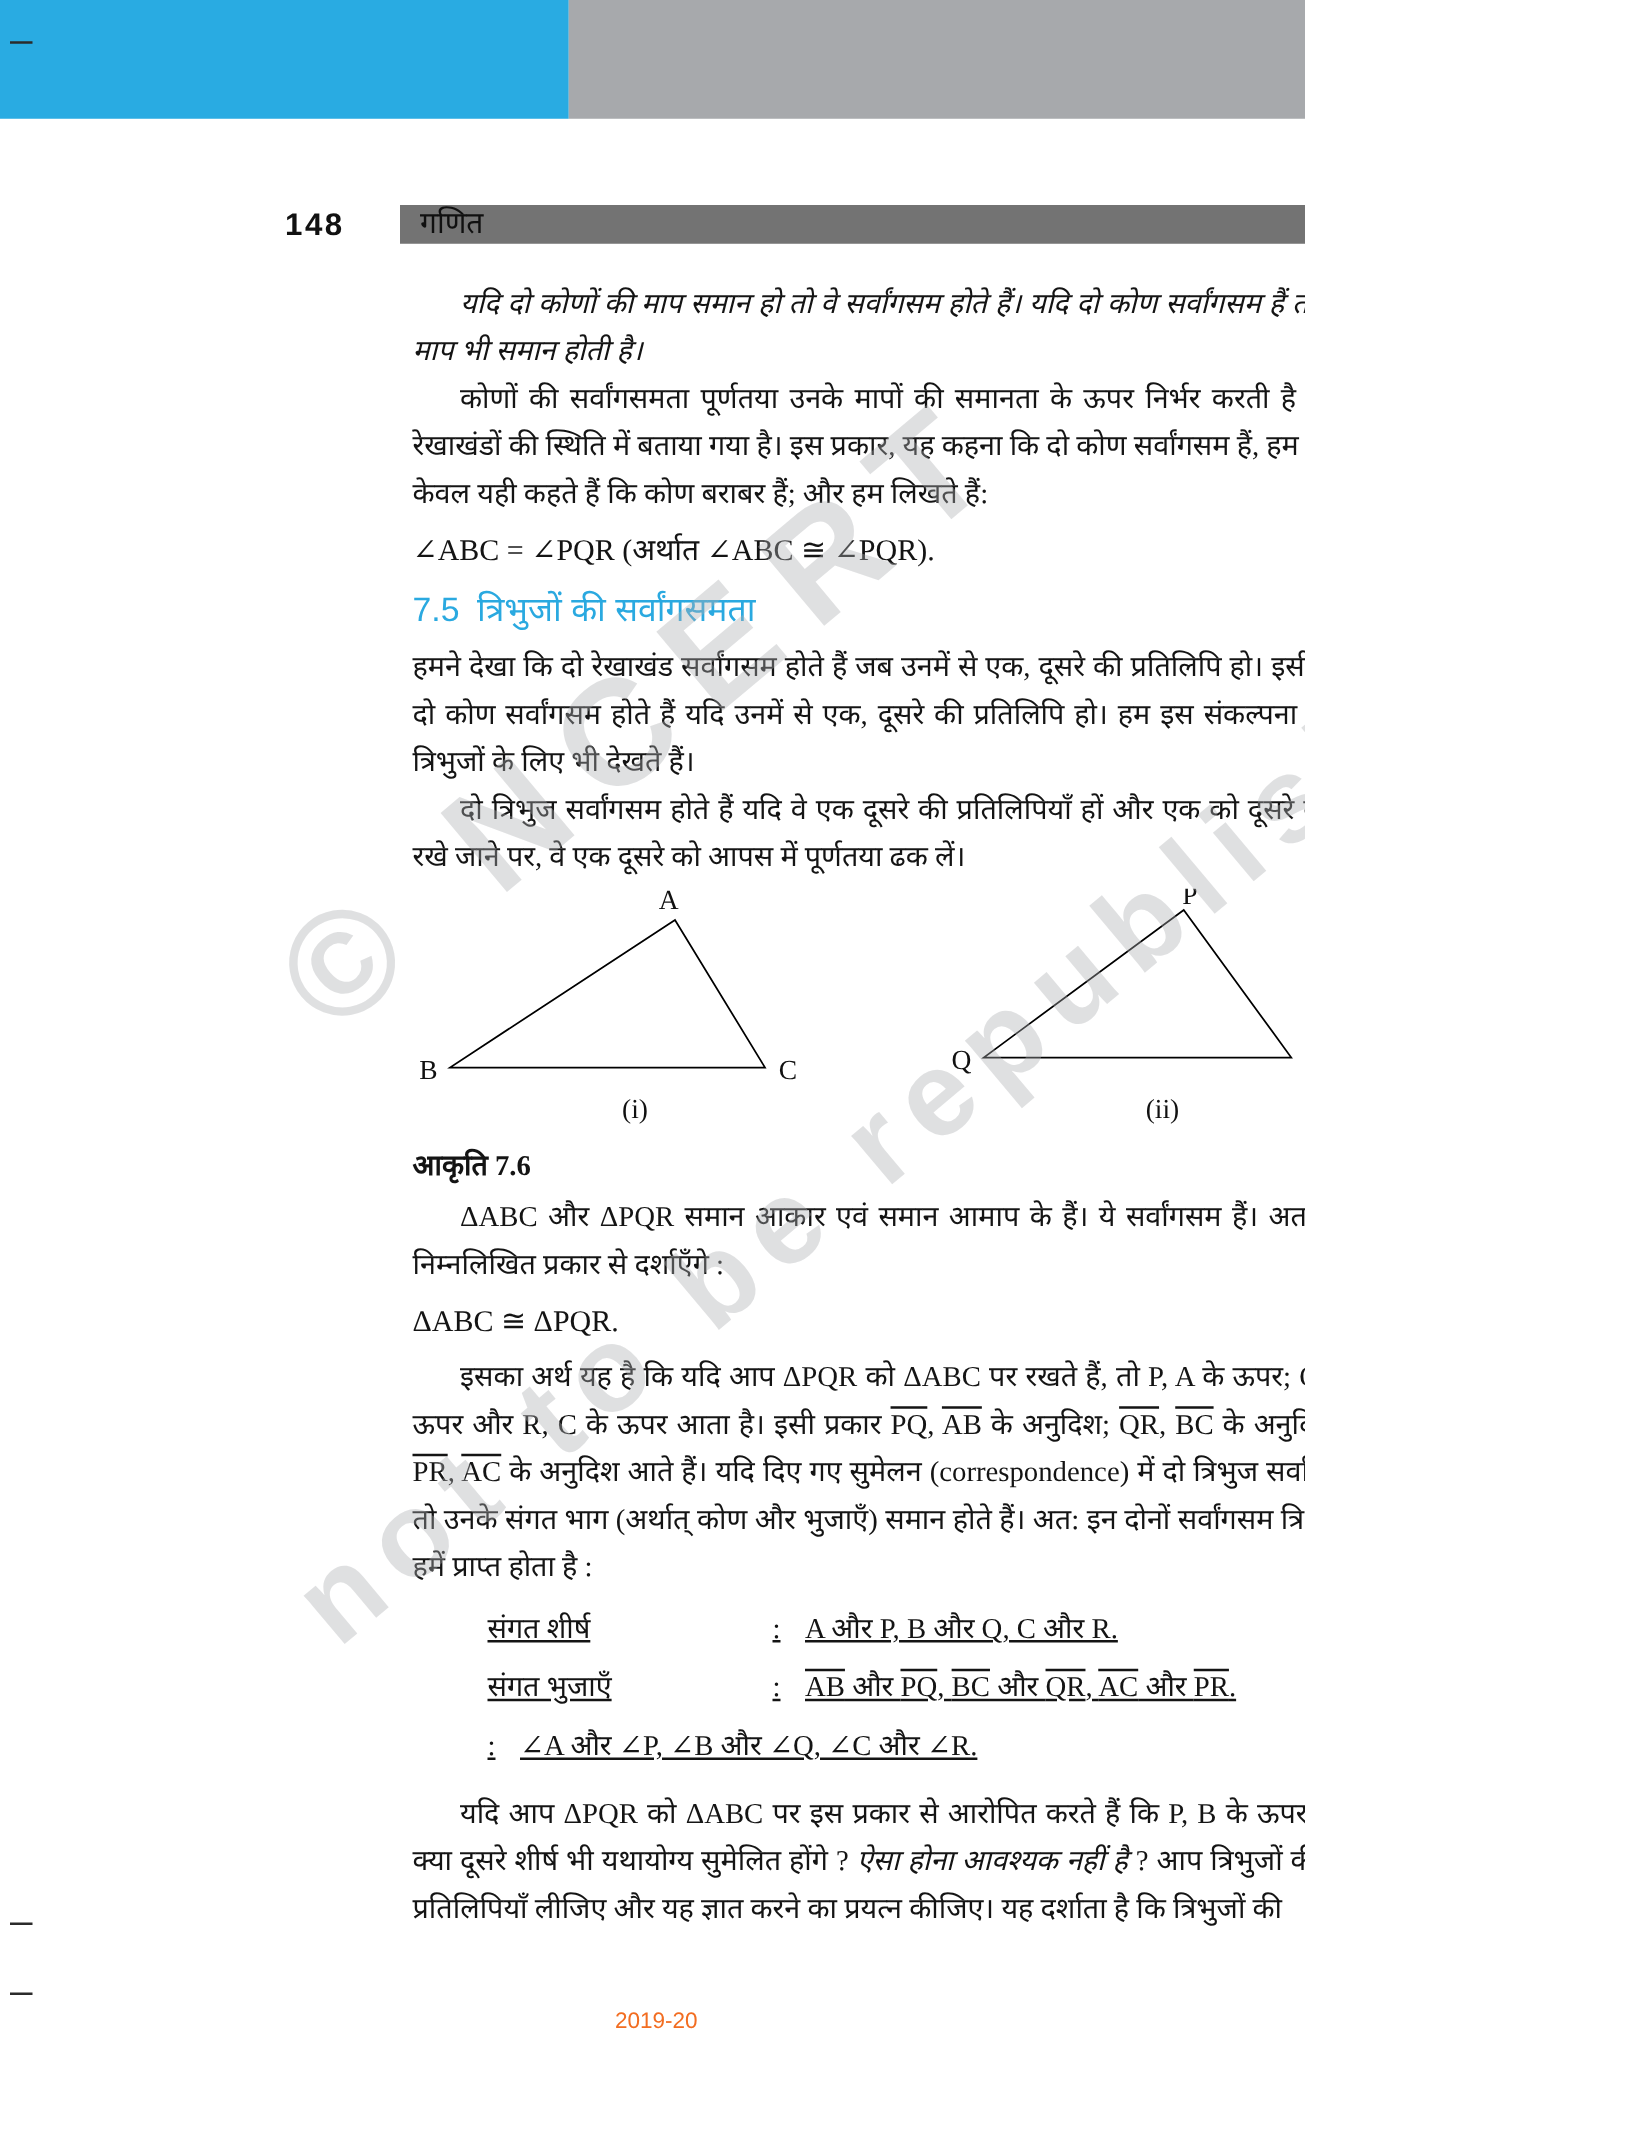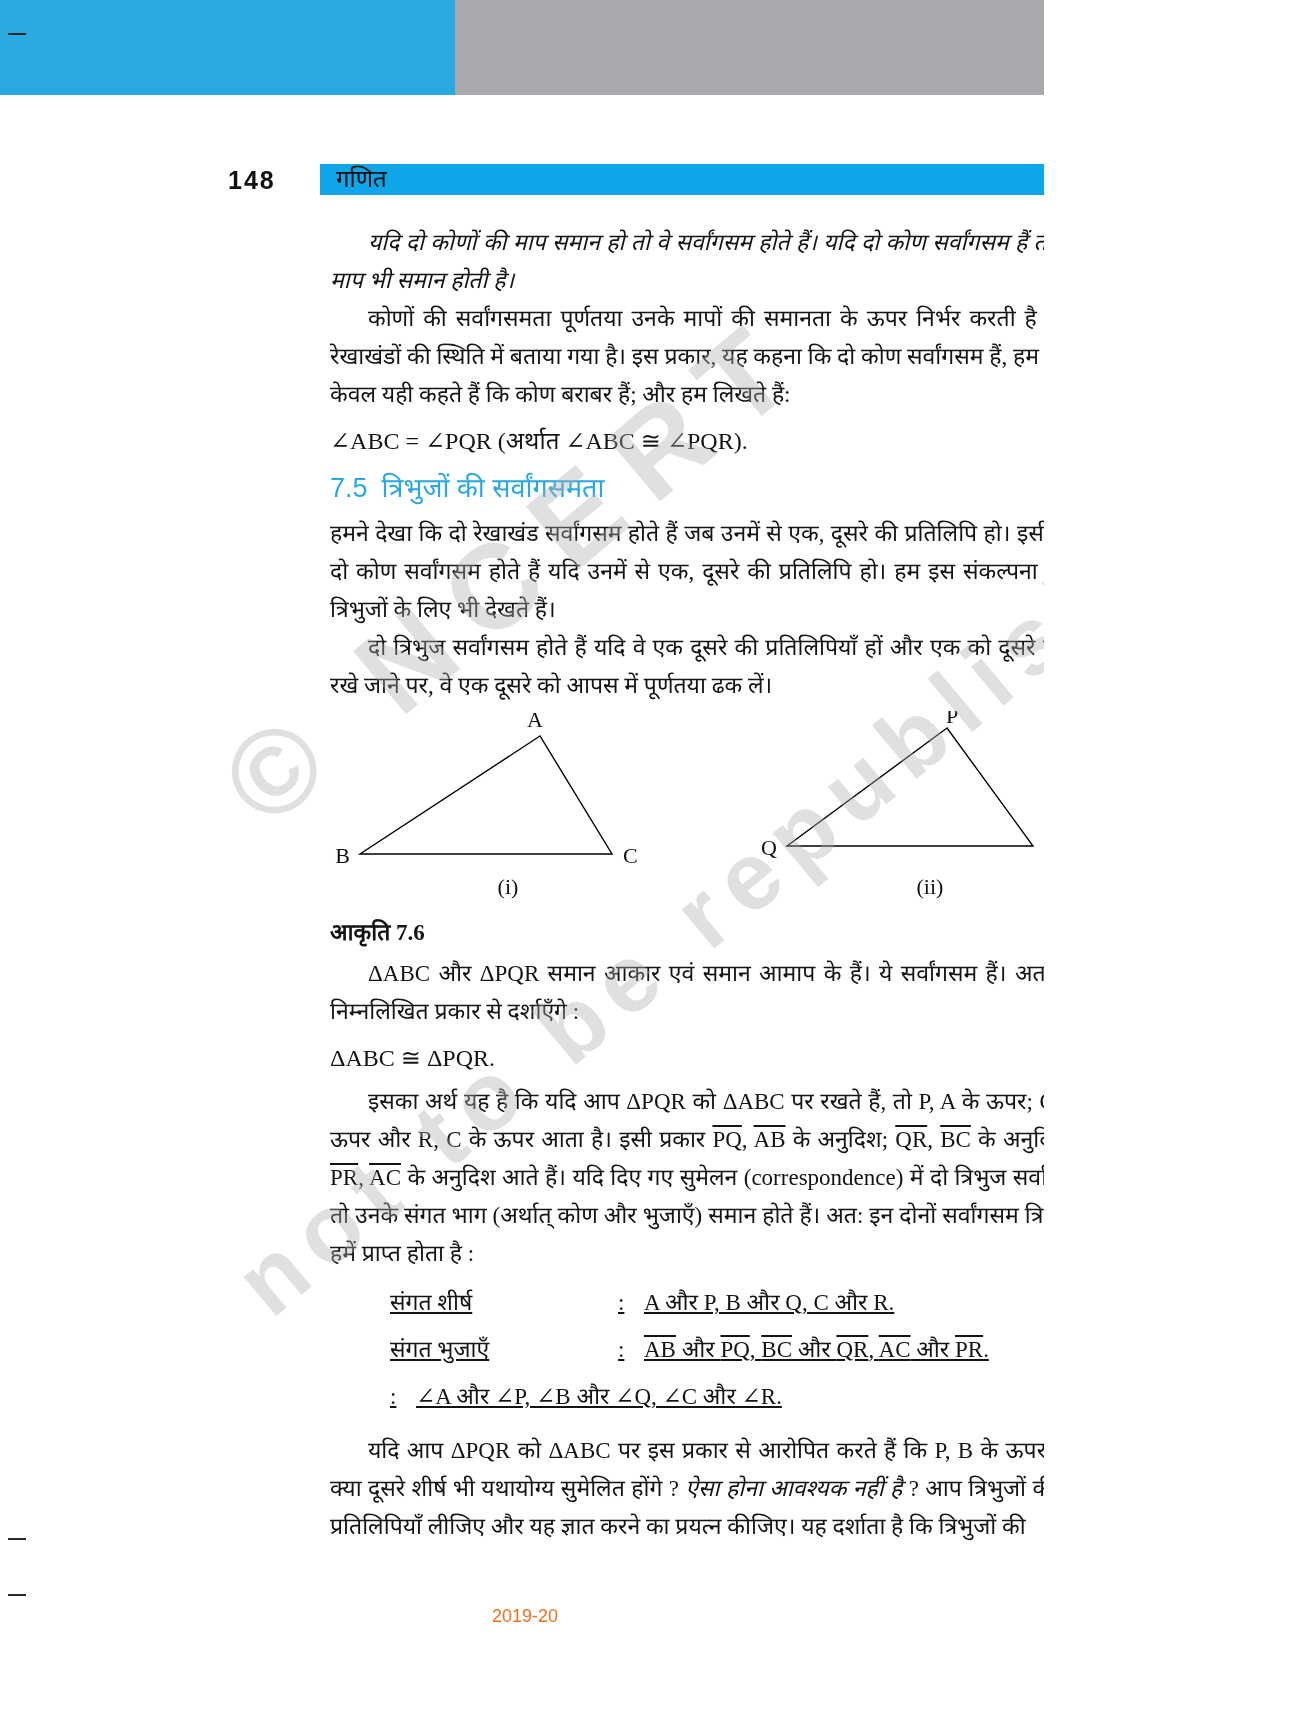--- a/index.html
+++ b/index.html
@@ -15,21 +15,21 @@
   .cm2{top:1538px;left:8px;}
   .cm3{top:1594px;left:8px;}
 
   
   .page-num{
     position:absolute;top:166px;left:228px;
     font-family:"Liberation Sans","DejaVu Sans",sans-serif;
     font-weight:bold;font-size:25px;letter-spacing:2px;color:#111;
   }
   .chapter-bar{
-    position:absolute;top:164px;left:320px;width:860px;height:31px;background:#0ea5e9;
+    position:absolute;top:164px;left:320px;width:860px;height:31px;background:#737373;
   }
   .chapter-bar span{
     display:inline-block;margin-left:16px;line-height:31px;font-size:24px;color:#101010;
   }
 
   
   .wm{
     position:absolute;z-index:5;pointer-events:none;
     font-family:"Liberation Sans","DejaVu Sans",sans-serif;
     color:#aeb0b3;opacity:0.38;white-space:nowrap;font-weight:bold;

